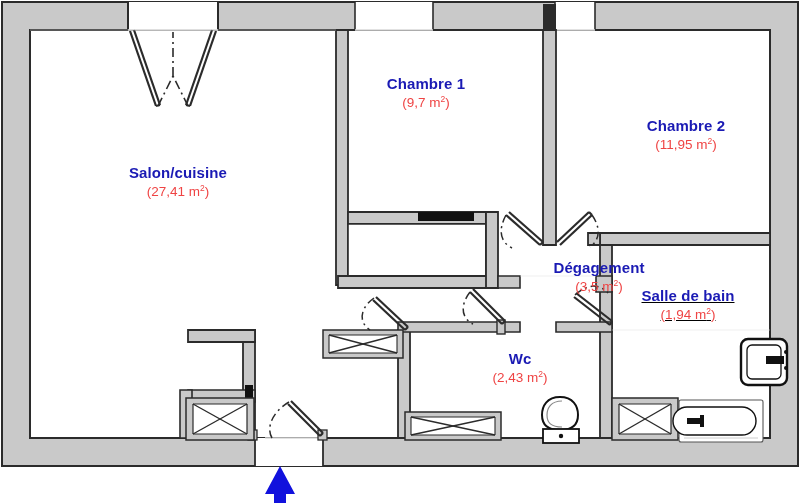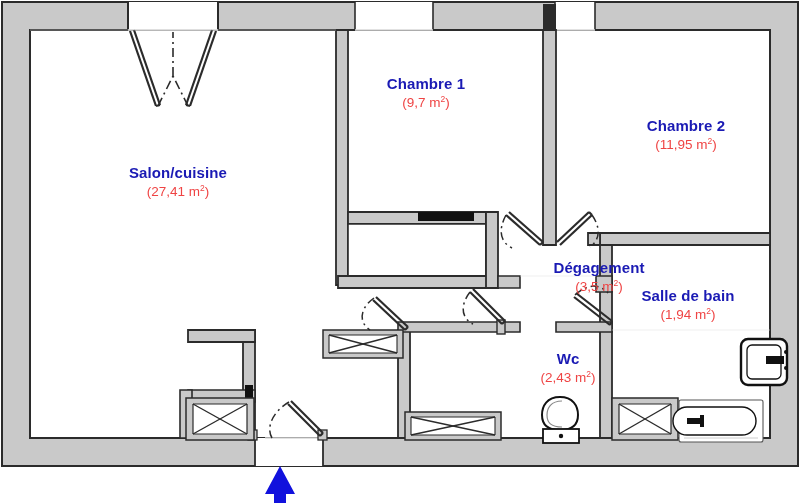--- a/index.html
+++ b/index.html
@@ -284,23 +284,23 @@
   <div class="room-label" style="left:686px; top:117px;">
     <span class="rname">Chambre 2</span>
     <span class="rarea"><span>(11,95 m</span><sup>2</sup>)</span>
   </div>
 
   <div class="room-label" style="left:554px; top:259px;margin-left:45px;">
     <span class="rname">Dégagement</span>
     <span class="rarea"><span>(3,5 m</span><sup>2</sup>)</span>
   </div>
 
-  <div class="room-label" style="left:688px; top:287px;">
+  <div class="room-label" style="left:688px; top:287px;text-decoration:underline;">
     <span class="rname">Salle de bain</span>
     <span class="rarea"><span>(1,94 m</span><sup>2</sup>)</span>
   </div>
 
-  <div class="room-label" style="left:568px; top:350px;">
+  <div class="room-label" style="left:520px; top:350px;">
     <span class="rname">Wc</span>
     <span class="rarea"><span>(2,43 m</span><sup>2</sup>)</span>
   </div>
 
 </div>
 
 </body></html>

